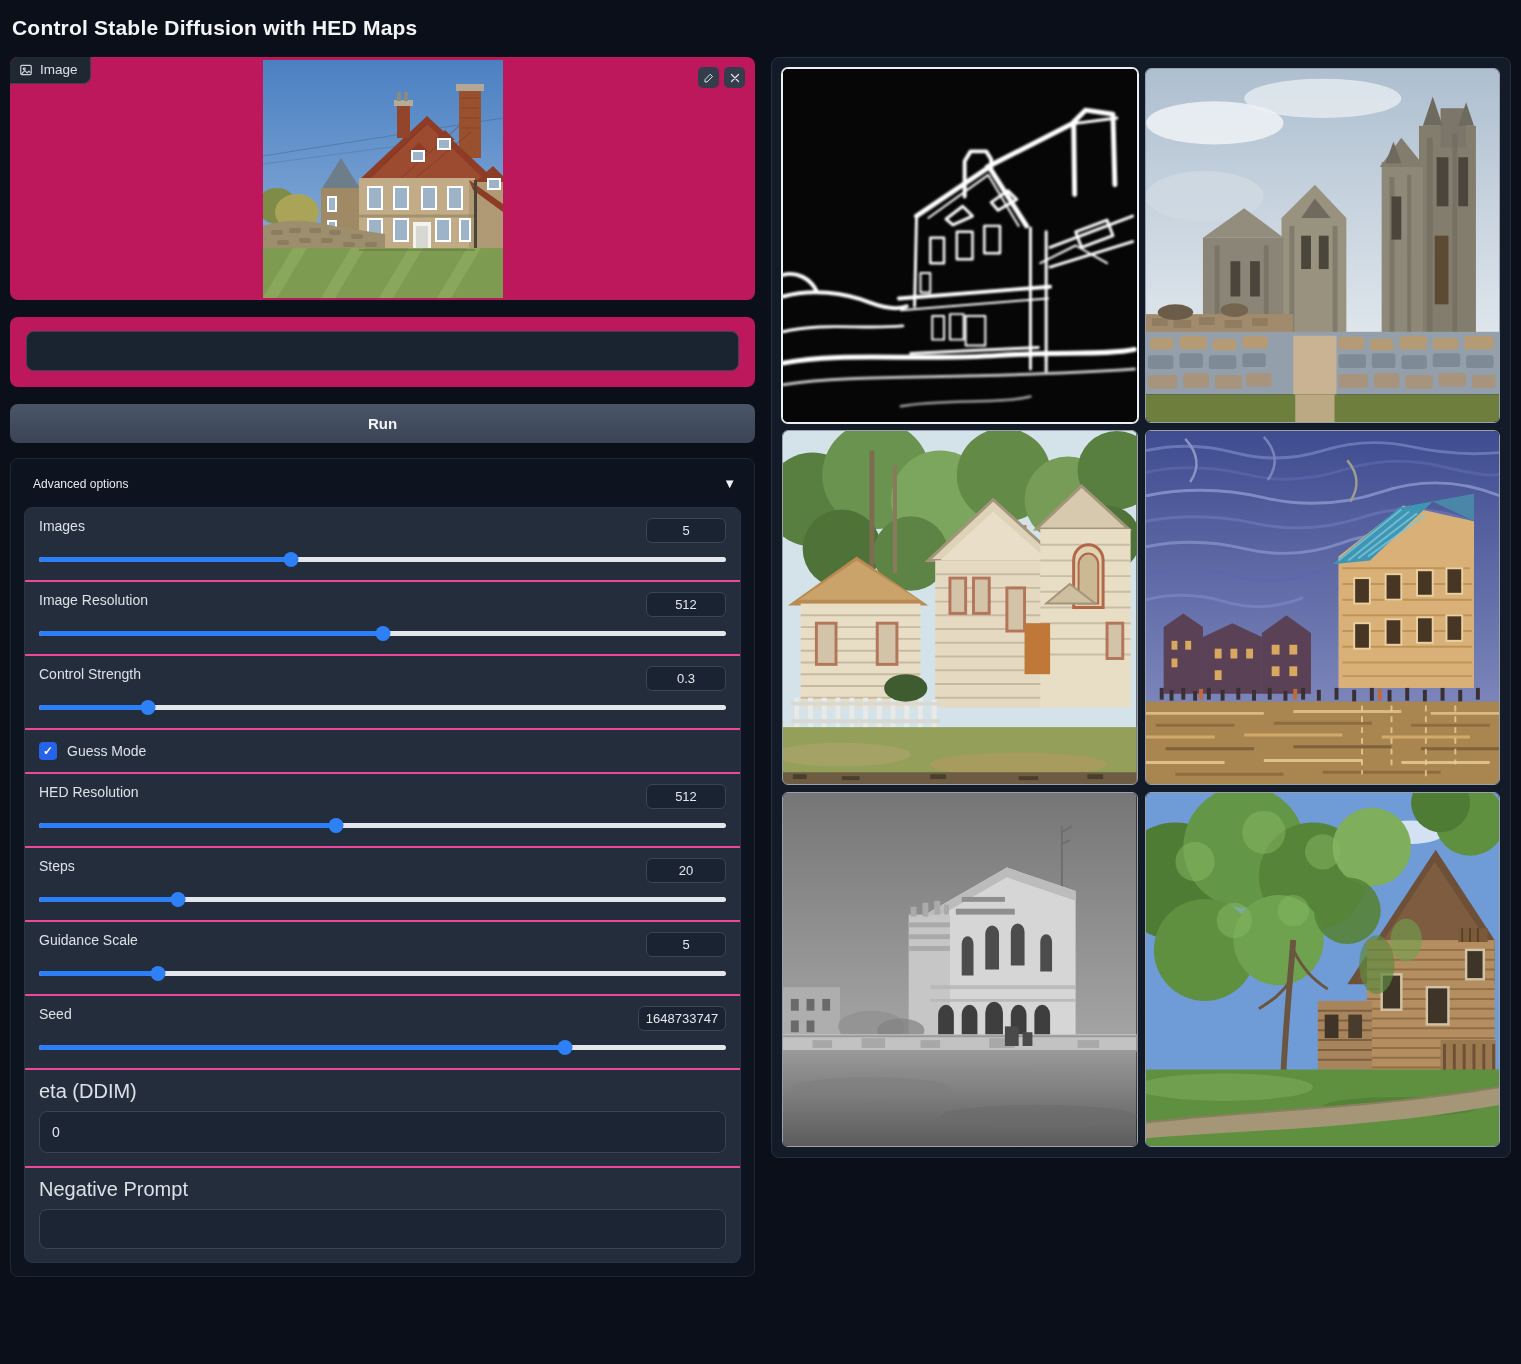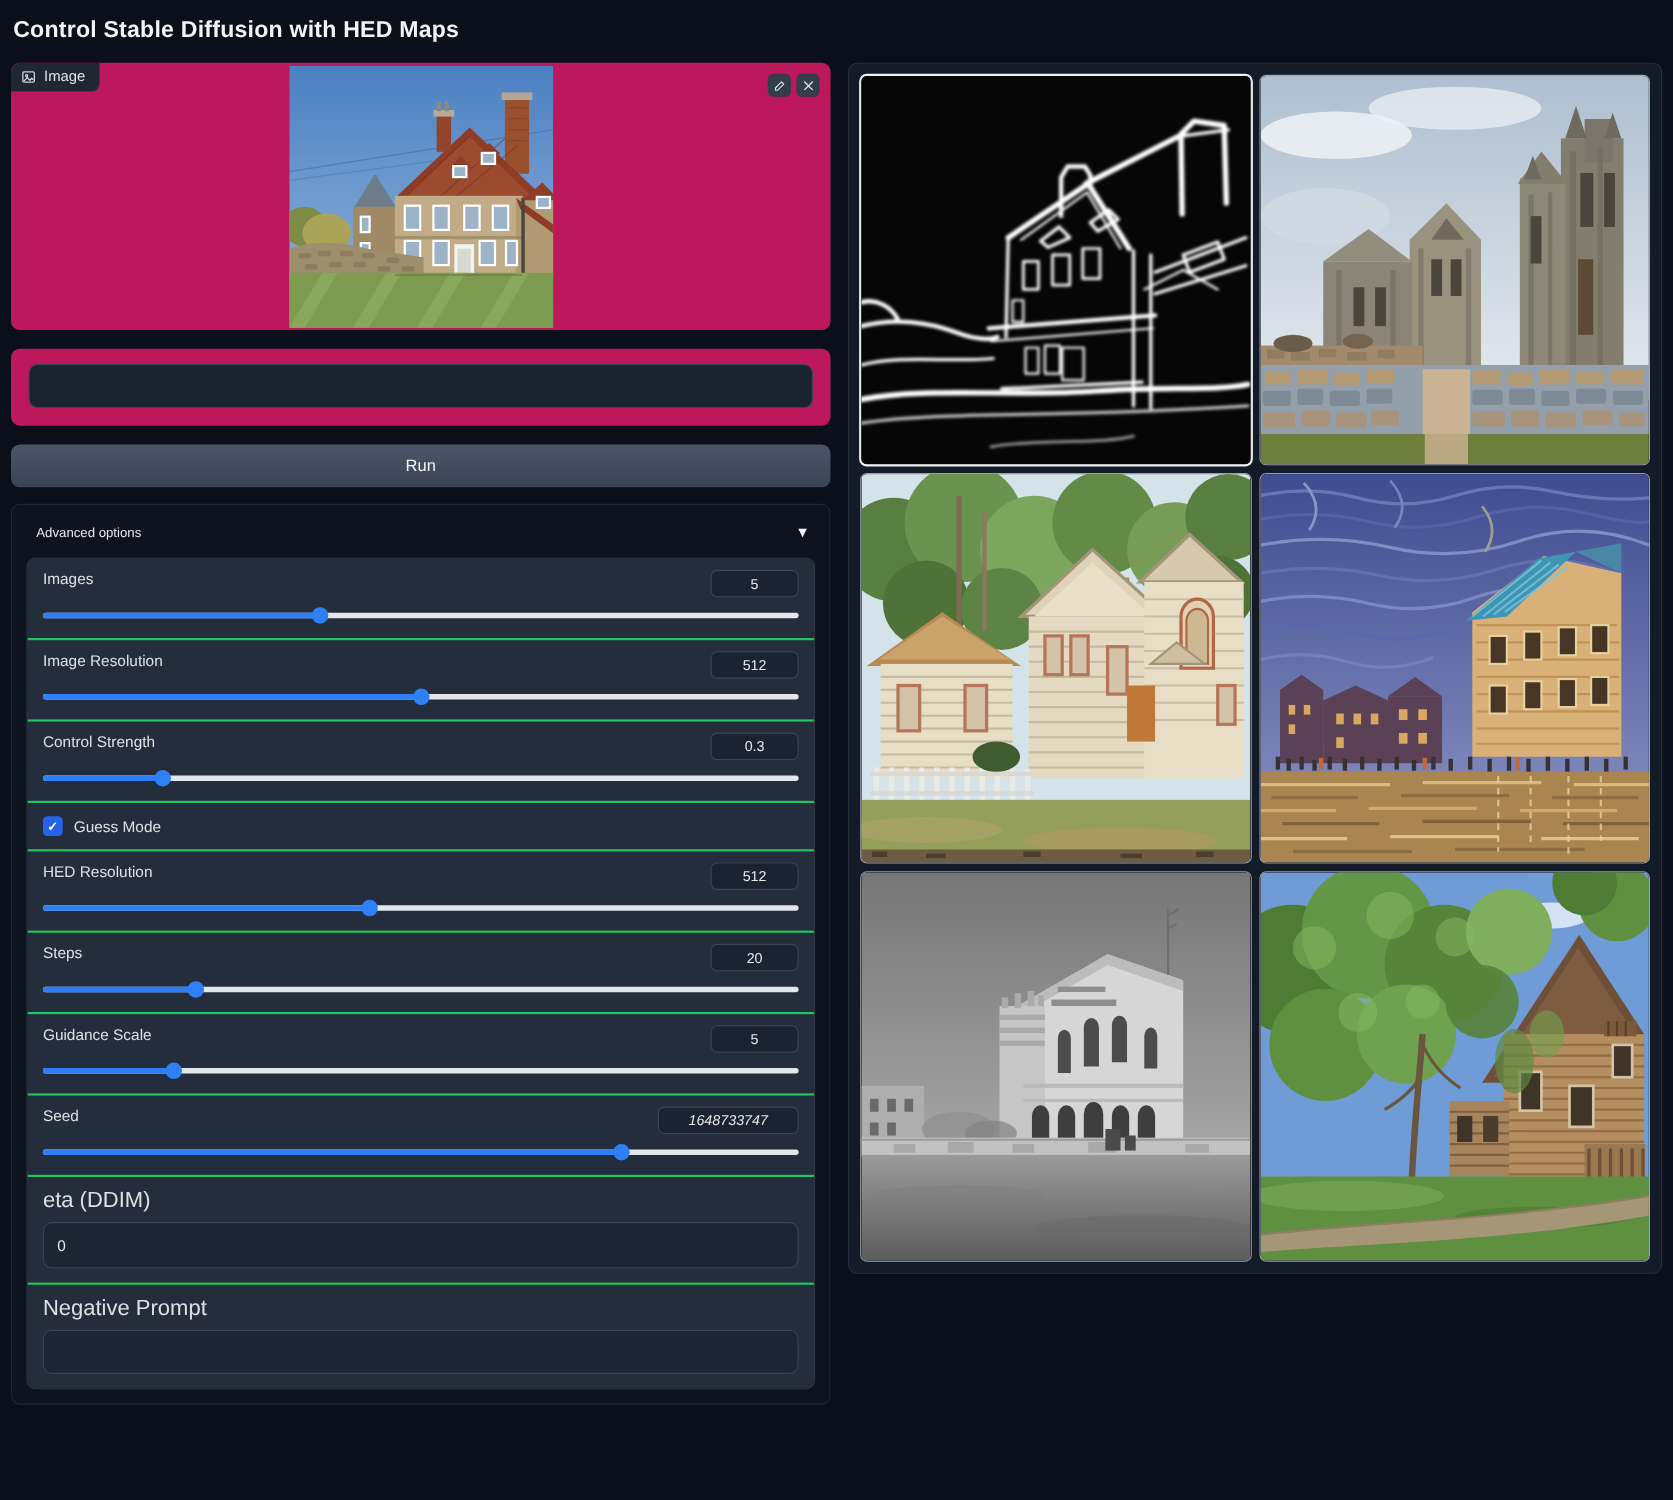--- a/index.html
+++ b/index.html
@@ -45,40 +45,40 @@
     width:100%; min-height:40px; background:#1a2330;
     border:1px solid #394456; border-radius:8px;
     font-size:14px; color:#e5e7eb; padding:10px 12px; line-height:20px;
   }
 
   
   .run-btn {
     display:block; width:100%; height:39px; margin-bottom:15px;
     border:none; border-radius:8px; cursor:pointer;
     background:linear-gradient(180deg,#4a5568 0%,#3a4455 100%);
-    color:#f3f4f6; font-size:15px; font-weight:normal;
+    color:#f3f4f6; font-size:15px; font-weight:bold;
     font-family:"Liberation Sans", sans-serif;
   }
 
   
   .accordion { background:#0e141f; border:1px solid #1d2735; border-radius:8px; padding:13px 13px 13px; }
   .acc-header { display:flex; justify-content:space-between; align-items:center; cursor:pointer; padding:4px 3px 2px 9px; }
   .acc-title { font-size:12px; color:#e8eaee; }
   .acc-arrow { font-size:13px; color:#f0f2f5; margin-right:2px; }
   .form { margin-top:14px; border:1px solid #2a3442; border-radius:8px; overflow:hidden; background:#232d3c; }
   .row { background:#232d3c; padding:10px 14px 13px; }
-  .row + .row { border-top:2px solid #22c55e; }
+  .row + .row { border-top:2px solid #ec4899; }
   .row-head { display:flex; justify-content:space-between; align-items:flex-start; margin-bottom:9px; }
   .row-label { font-size:14px; color:#dde1e6; }
   .value-box {
     width:80px; height:25px; line-height:23px; text-align:center;
     background:#1a2332; border:1px solid #3a4556; border-radius:6px;
     font-size:13px; color:#e5e7eb;
   }
-  .value-box.wide { width:128px;font-style:italic; }
+  .value-box.wide { width:88px; }
 
   .slider { position:relative; height:15px; cursor:pointer; }
   .slider-track { position:absolute; left:0; right:0; top:5px; height:5px; background:#e3e6ea; border-radius:3px; }
   .slider-fill { position:absolute; left:0; top:5px; height:5px; background:#2d7ff7; border-radius:3px; width:var(--pct,0%); }
   .slider-handle {
     position:absolute; top:0px; left:var(--pct,0%);
     width:15px; height:15px; border-radius:50%;
     background:#2e80f7; transform:translateX(-50%);
   }
 

